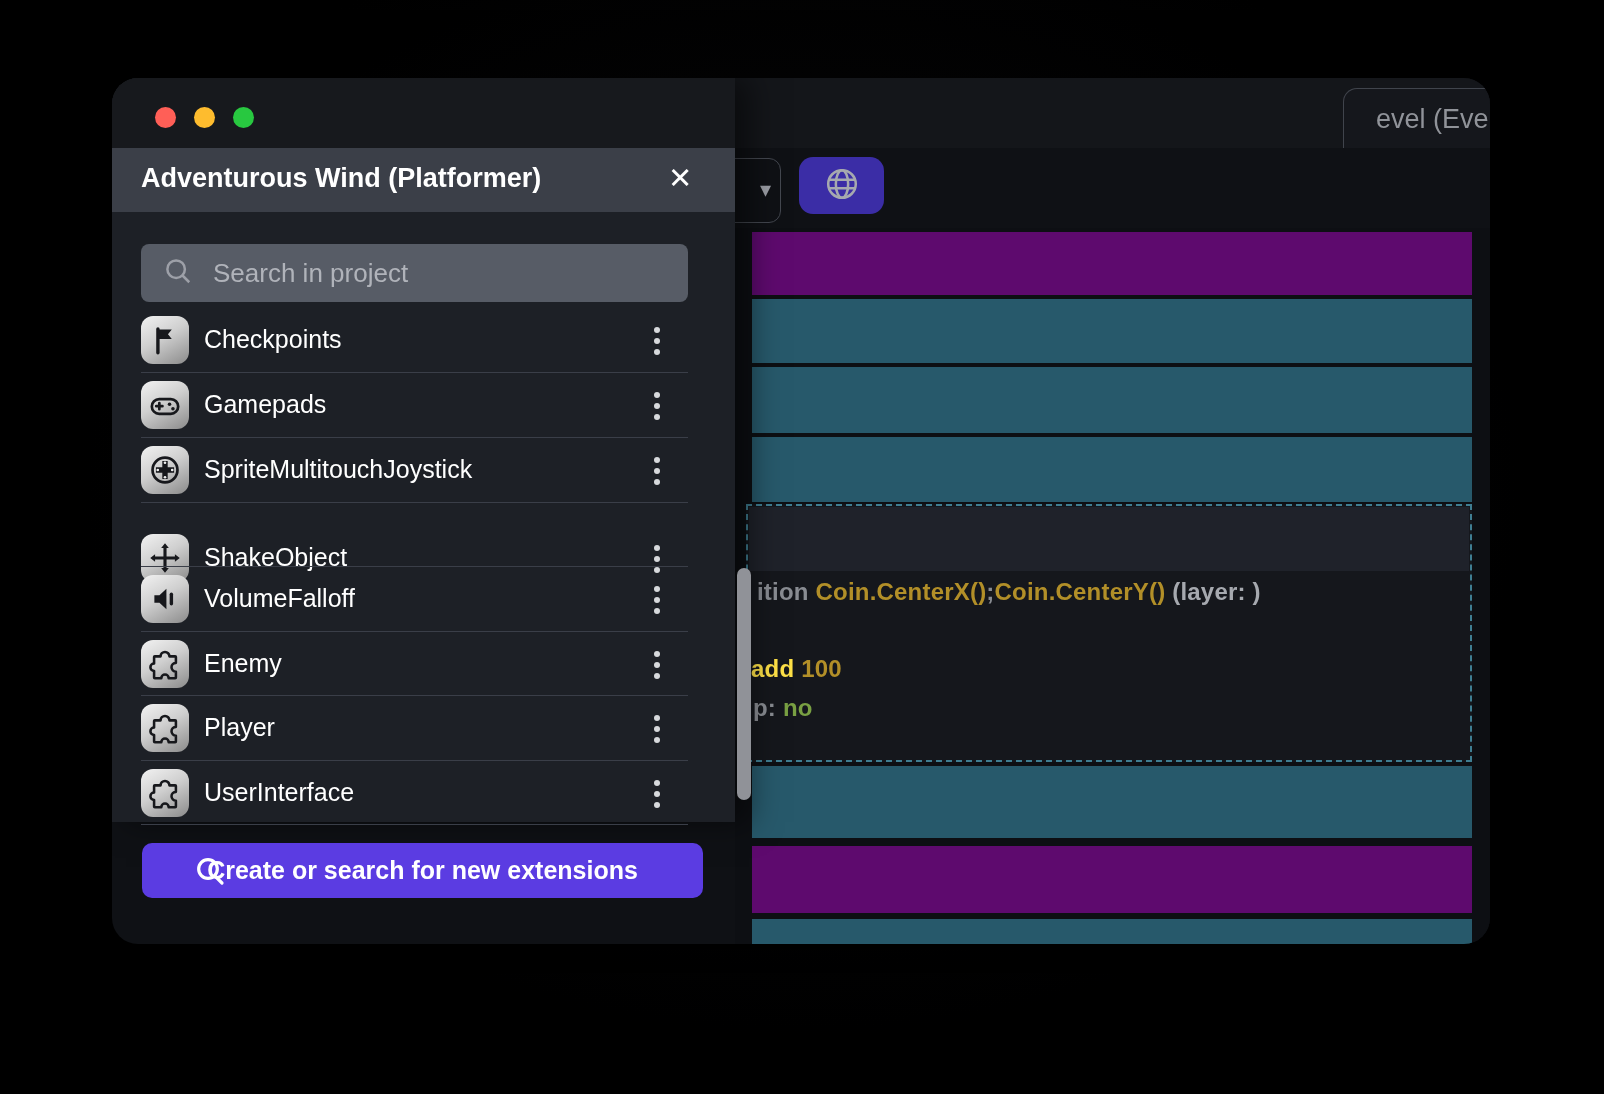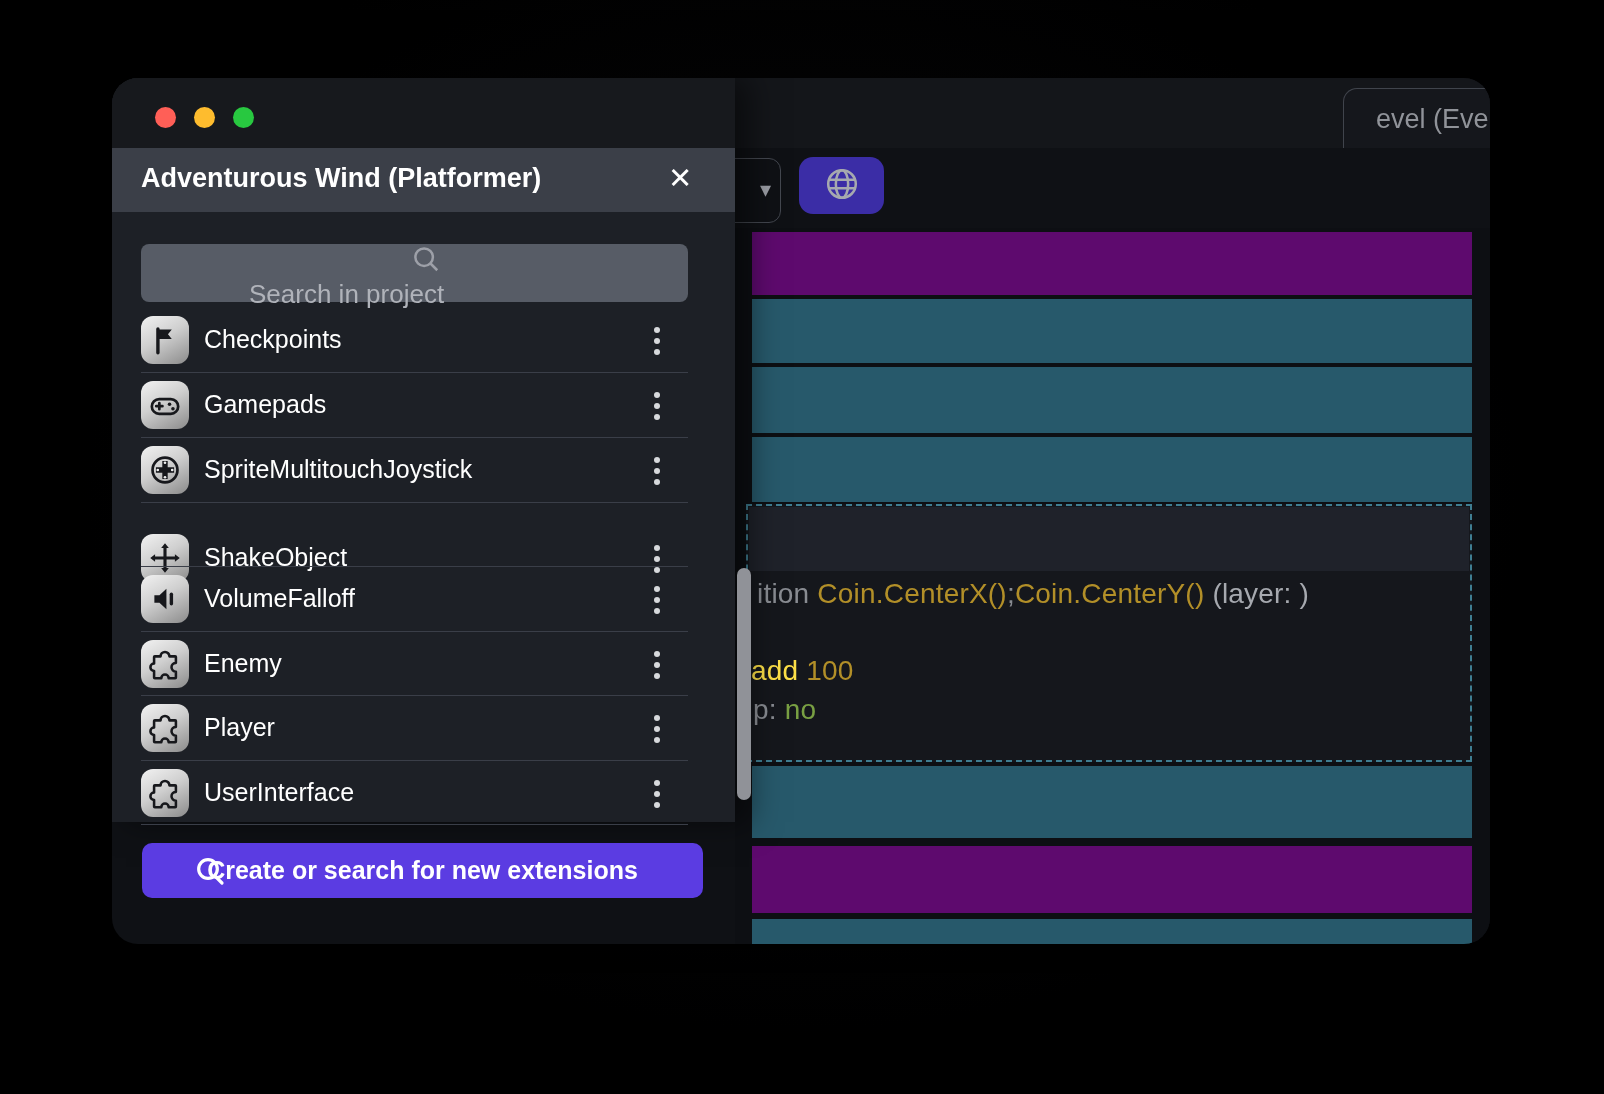--- a/index.html
+++ b/index.html
@@ -17,37 +17,37 @@
   .dd-partial .caret{position:absolute;right:9px;top:18px;color:#9b9ea5;font-size:22px;}
   .globe-btn{position:absolute;left:64px;top:9px;width:85px;height:57px;background:#3b2da6;border-radius:14px;display:flex;align-items:center;justify-content:center;}
 
   
   .events{position:absolute;left:623px;top:150px;width:755px;height:716px;background:#0d0f13;}
   .ev-row{position:absolute;left:17px;width:720px;}
   .ev-purple{background:#5e0a6e;}
   .ev-teal{background:#27596b;}
   .sel-event{position:absolute;left:11px;top:276px;width:726px;height:258px;border:2px dashed #3f7e92;background:#15171c;box-sizing:border-box;}
   .sel-cond{position:absolute;left:1px;top:1px;right:1px;height:64px;background:#1f222a;}
-  .code-line{position:absolute;font-size:28px;white-space:nowrap;letter-spacing:.2px;}
+  .code-line{position:absolute;font-size:24px;white-space:nowrap;letter-spacing:.2px;font-weight:bold;}
   .c-gray{color:#898c92}.c-gold{color:#b28f28}.c-light{color:#a6a9af}.c-purple{color:#fde047}.c-green{color:#79a043}
 
   
   .drawer-thumb{position:absolute;left:625px;top:490px;width:14px;height:232px;border-radius:7px;background:#909298;z-index:60;}
 
   
   .drawer{position:absolute;left:0;top:0;width:623px;height:744px;background:#1d2026;z-index:40;box-shadow:14px 0 30px rgba(0,0,0,.5);}
   .drawer-top{position:absolute;left:0;top:0;width:100%;height:70px;background:#17191d;}
   .tl{position:absolute;top:29px;width:21px;height:21px;border-radius:50%;}
   .tl.red{left:43px;background:#ff5f57;}
   .tl.yellow{left:82px;background:#febc2e;}
   .tl.green{left:121px;background:#28c840;}
   .drawer-header{position:absolute;left:0;top:70px;width:100%;height:64px;background:#3b3f48;}
   .drawer-title{position:absolute;left:29px;top:15px;font-size:27px;font-weight:bold;color:#fff;}
   .drawer-close{position:absolute;left:556px;top:13px;font-size:29px;color:#fff;}
-  .searchbox{position:absolute;left:29px;top:166px;width:547px;height:58px;background:#575c66;border-radius:8px;display:flex;align-items:center;flex-direction:column;}
+  .searchbox{position:absolute;left:29px;top:166px;width:547px;height:58px;background:#575c66;border-radius:8px;display:flex;align-items:center;}
   .searchbox svg{margin-left:22px;flex:0 0 auto;}
   .searchbox input{flex:1;margin-left:18px;margin-right:14px;background:transparent;border:none;outline:none;font-size:26px;color:#e2e4e8;font-family:"Liberation Sans",sans-serif;}
   .searchbox input::placeholder{color:#b0b3ba;opacity:1;}
   .ext-row{position:absolute;left:0;width:623px;height:64px;}
   .ext-icon{position:absolute;left:29px;top:8px;width:48px;height:48px;border-radius:12px;background:linear-gradient(150deg,#f2f2f2 0%,#cfcfcf 45%,#8b8b8b 100%);display:flex;align-items:center;justify-content:center;}
   .ext-icon svg{width:34px;height:34px;}
   .ext-label{position:absolute;left:92px;top:17px;font-size:25px;color:#fff;}
   .kebab{position:absolute;left:538px;top:17px;width:14px;height:32px;}
   .kebab i{position:absolute;left:4px;width:6px;height:6px;border-radius:50%;background:#d7d9dc;}
   .kebab i:nth-child(1){top:2px}.kebab i:nth-child(2){top:13px}.kebab i:nth-child(3){top:24px}

